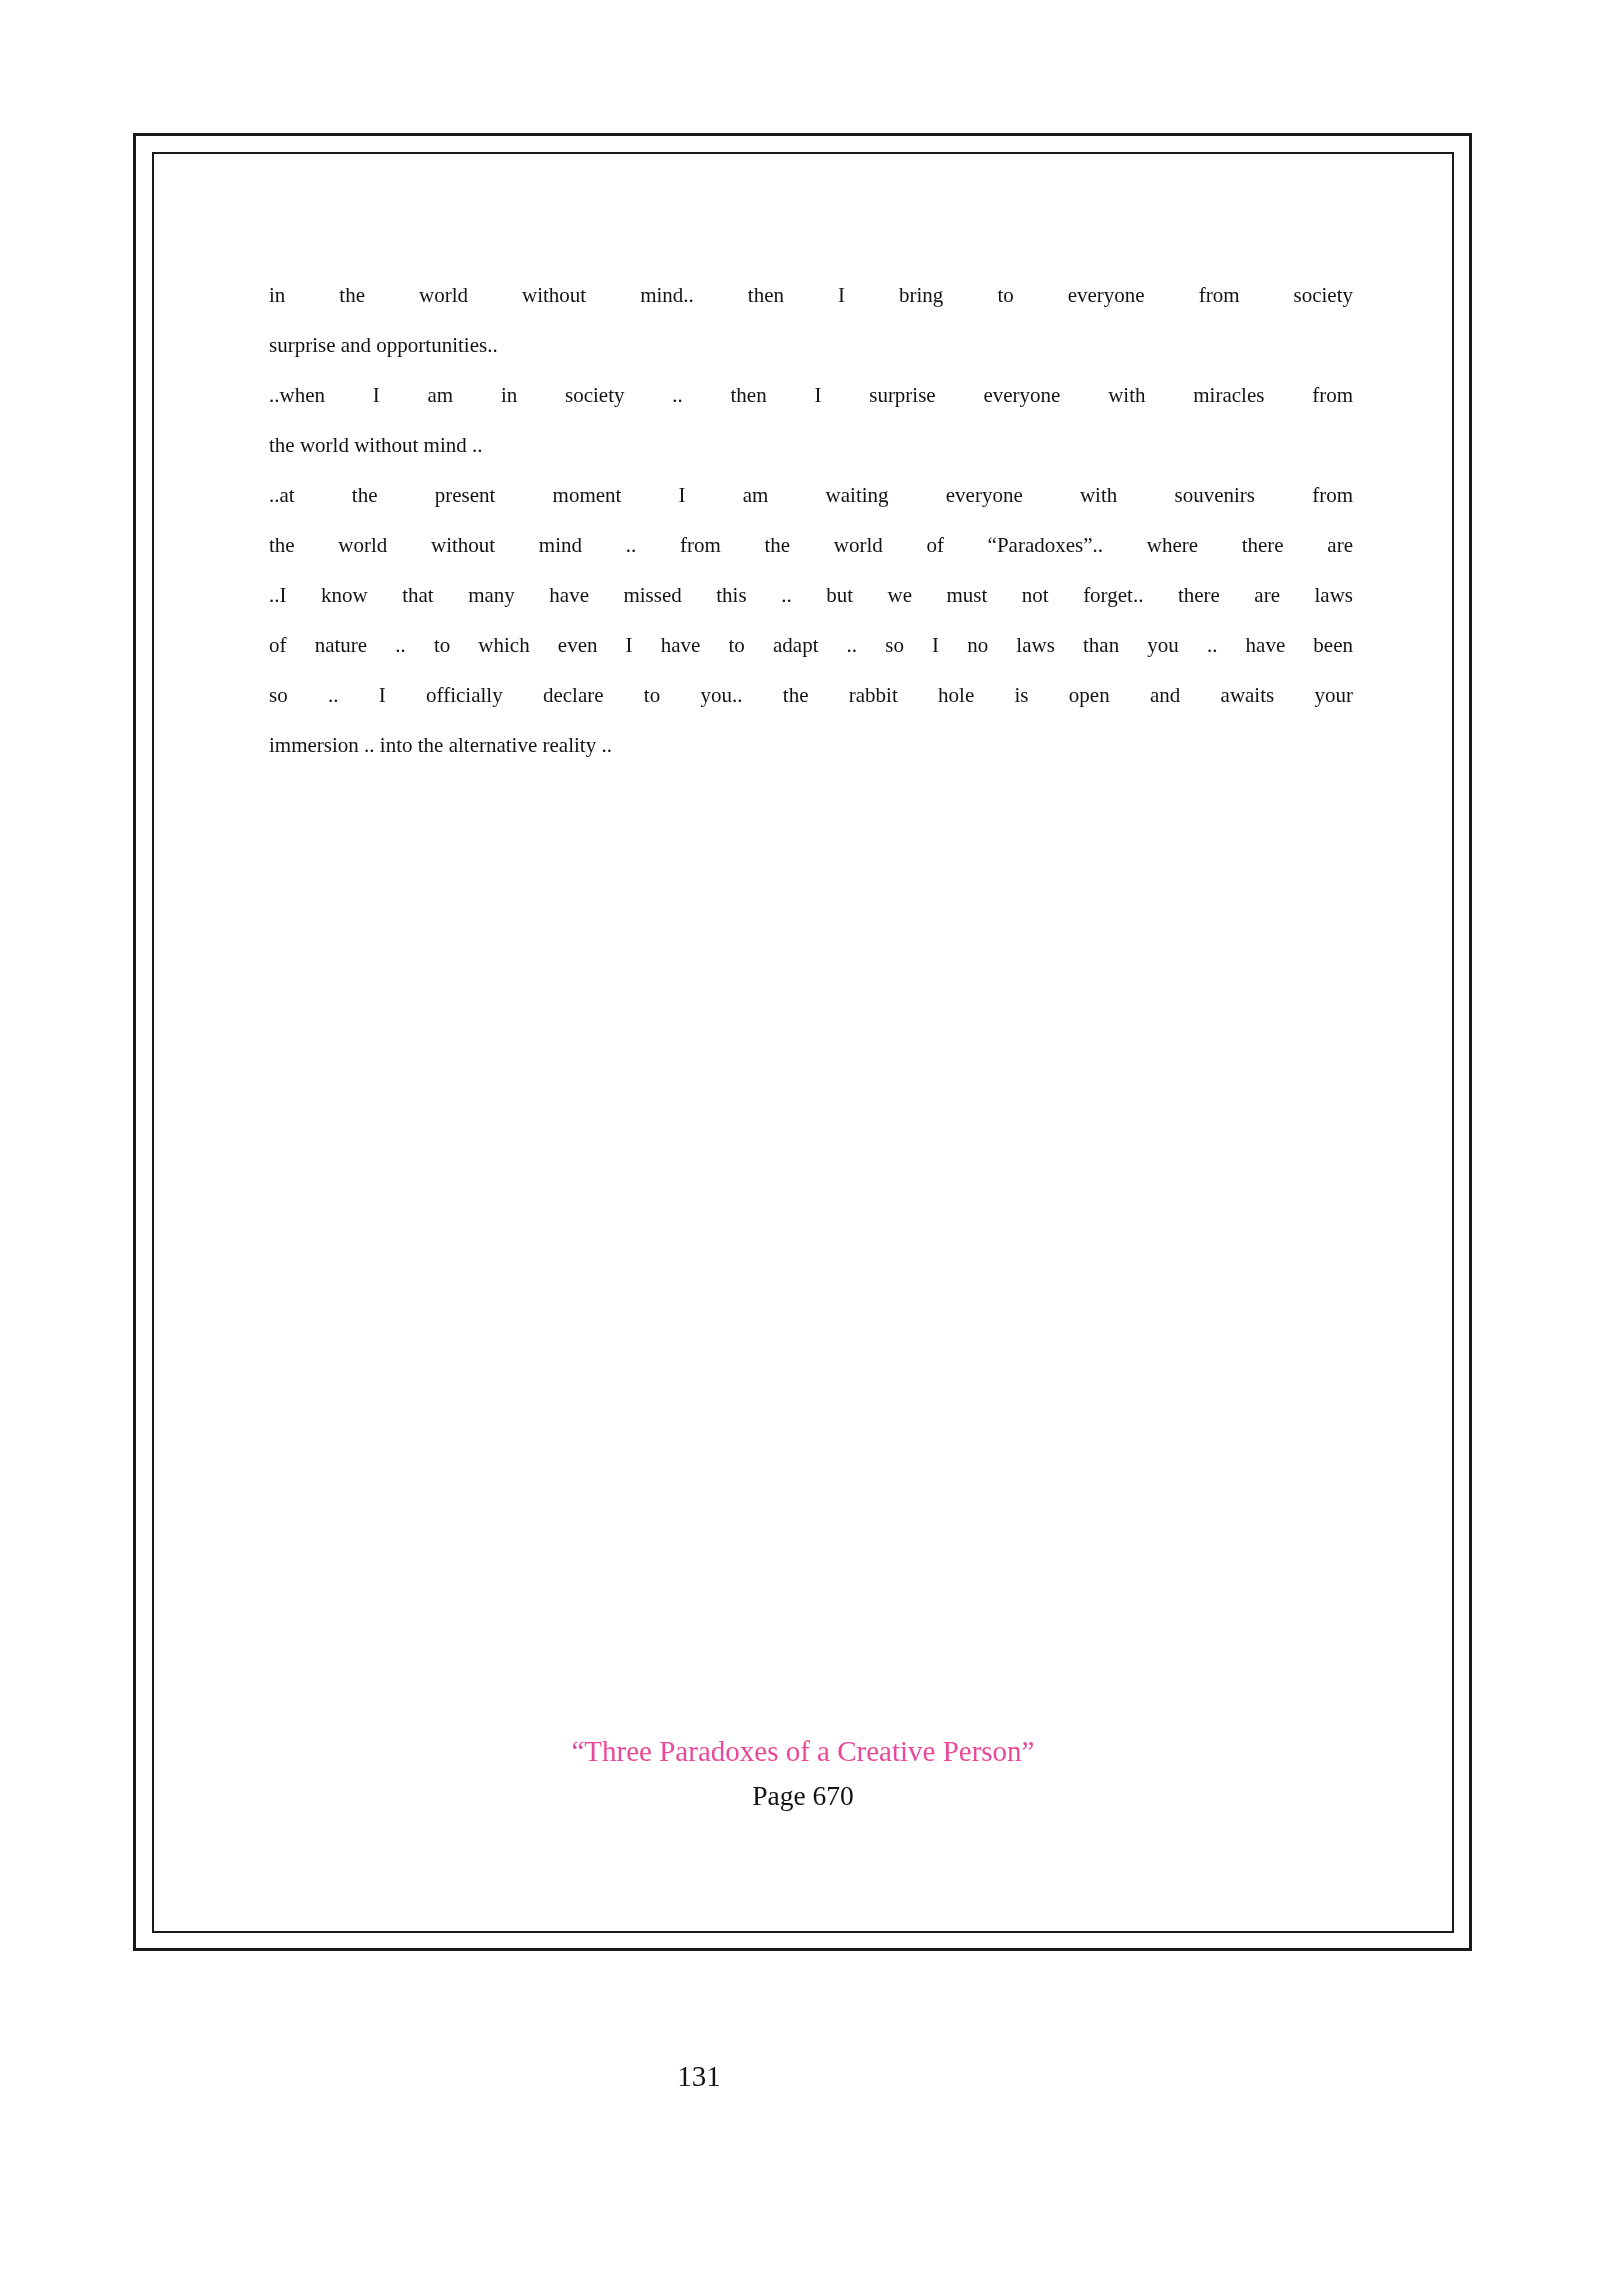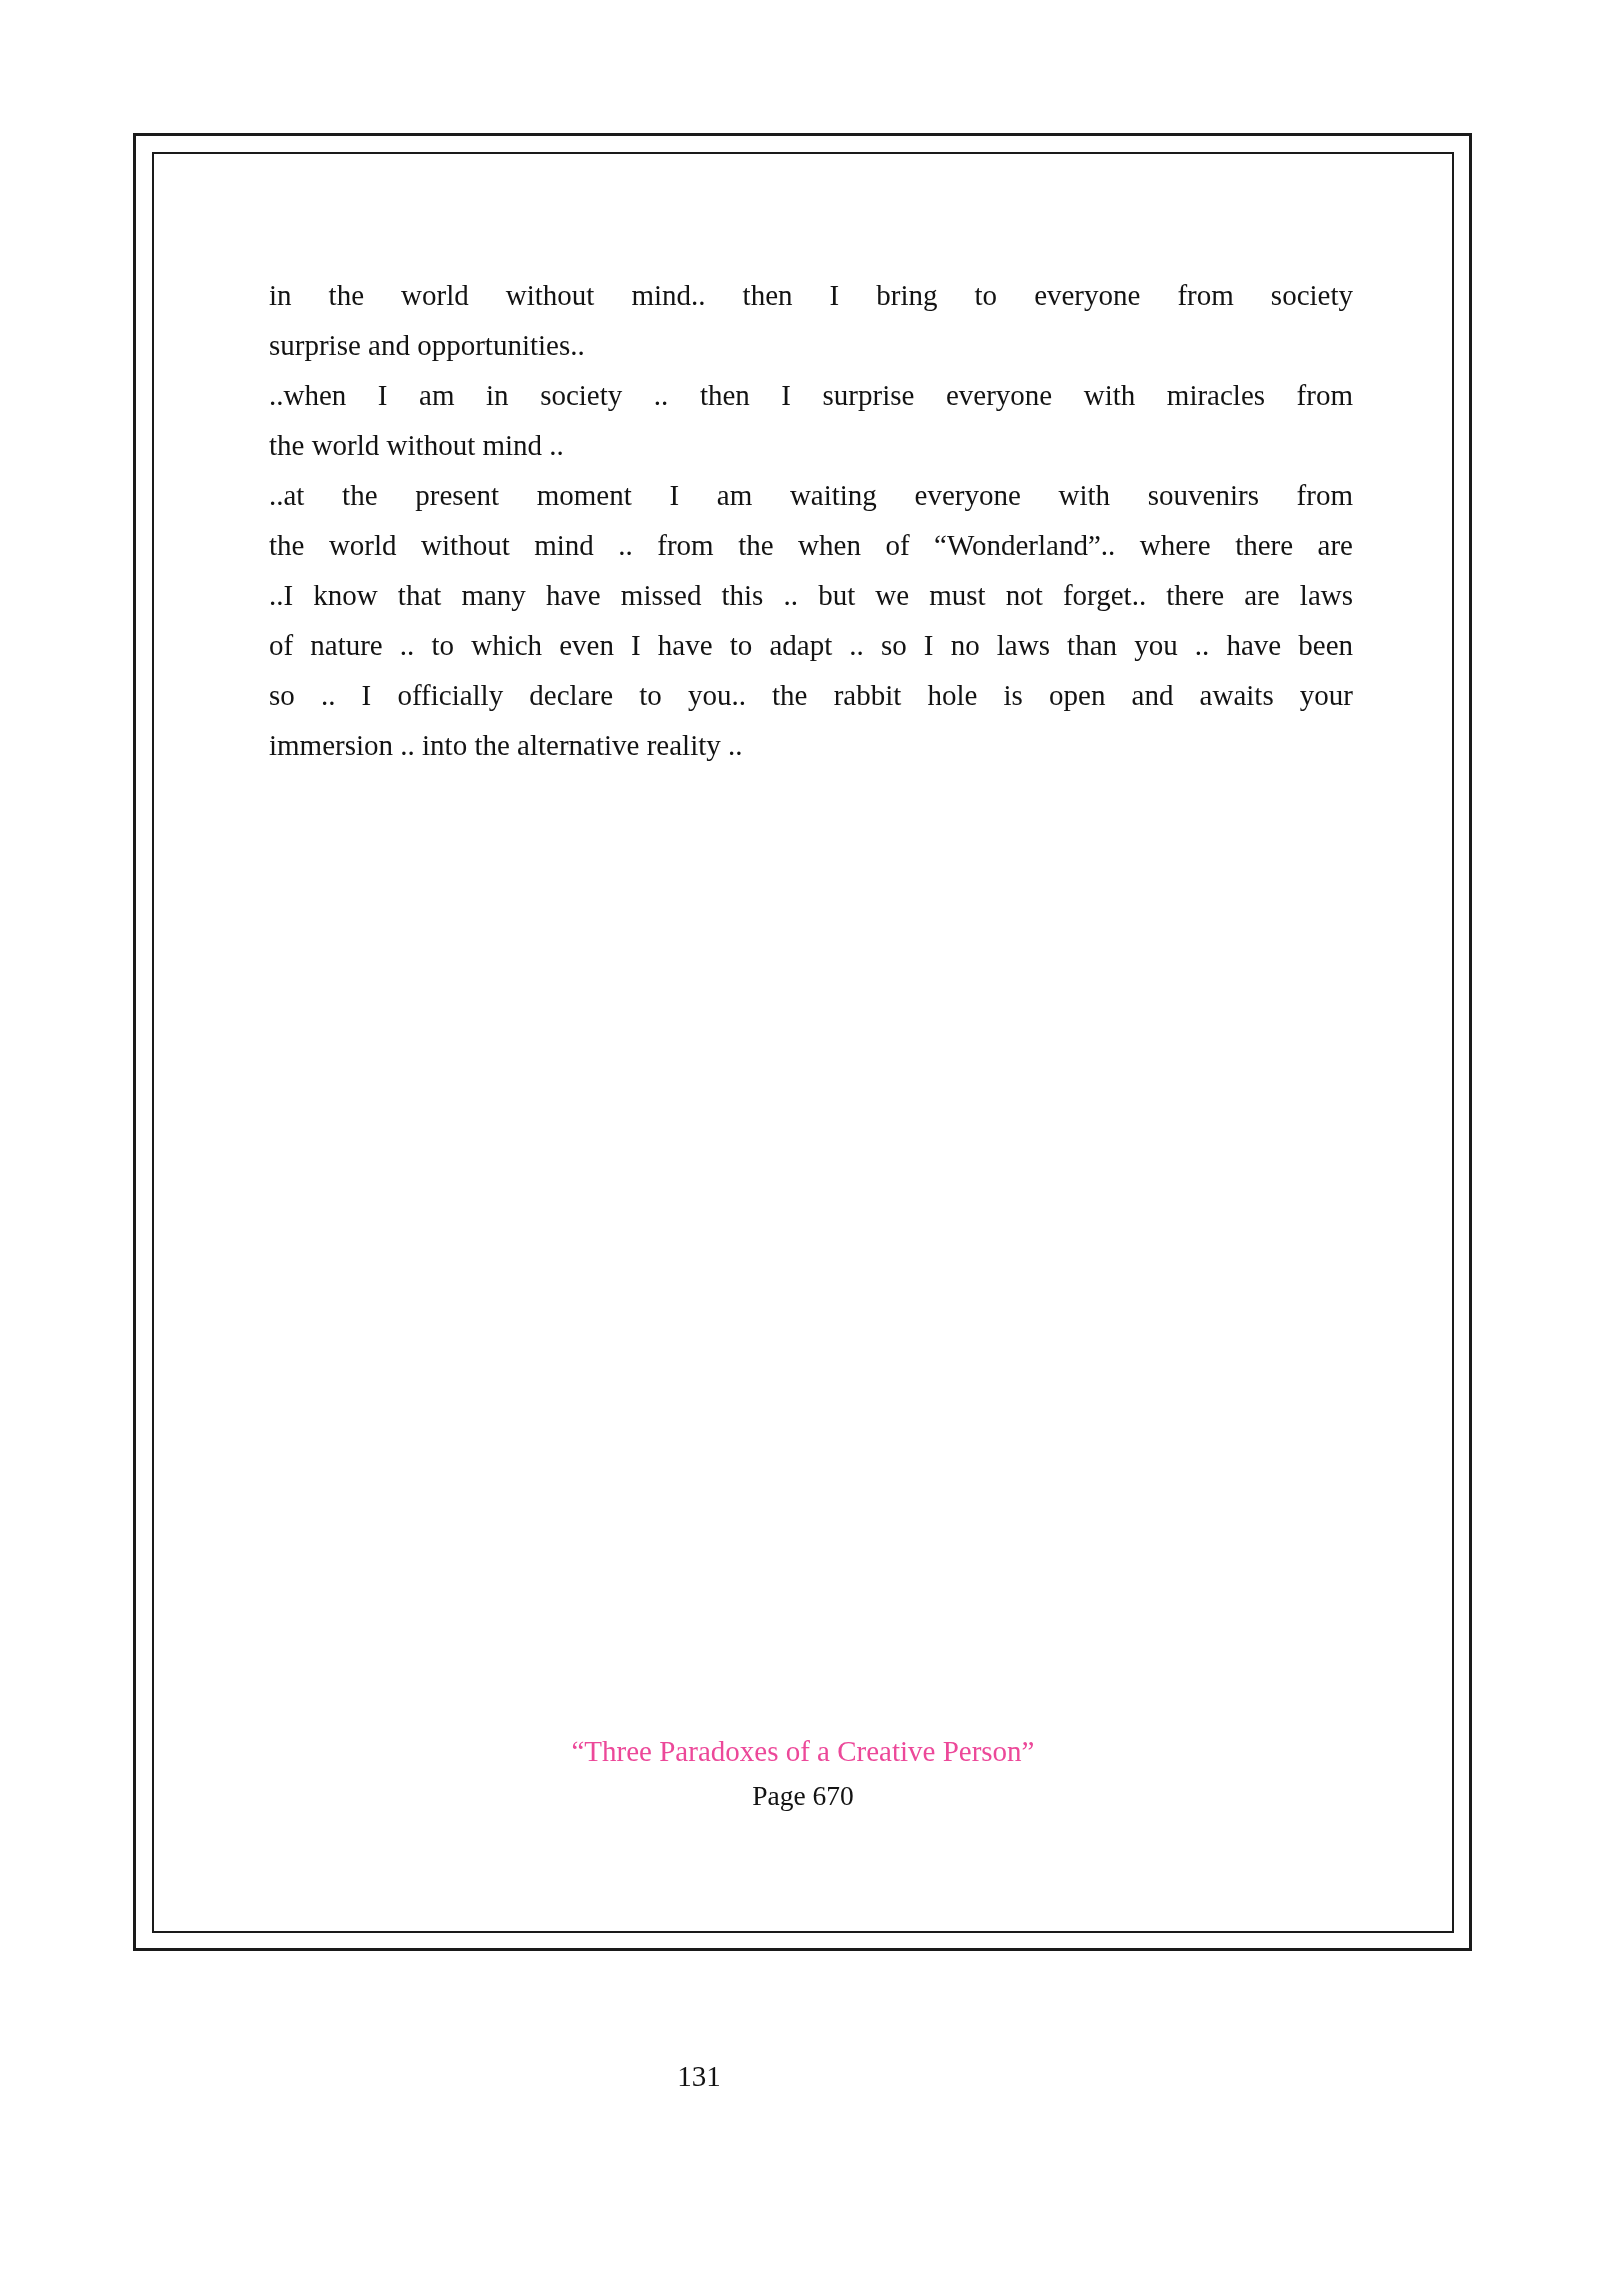--- a/index.html
+++ b/index.html
@@ -40,21 +40,21 @@
 
   
   .text-column {
     position: absolute;
     left: 269px;
     top: 270px;
     width: 1084px;
   }
 
   .body-line {
-    font-size: 29px;
+    font-size: 21px;
     line-height: 50px;
     text-align: justify;
     text-align-last: justify;
     color: #131313;
     white-space: pre-wrap;
   }
 
   
   .body-line.ragged {
     text-align: left;
@@ -98,21 +98,21 @@
 
 <div class="page-frame-outer"></div>
 <div class="page-frame-inner"></div>
 
 <div class="text-column">
   <div class="body-line">in the world without mind.. then I bring to everyone from society</div>
   <div class="body-line ragged">surprise and opportunities..</div>
   <div class="body-line">..when I am in society .. then I surprise everyone with miracles from</div>
   <div class="body-line ragged">the world without mind ..</div>
   <div class="body-line">..at the present moment I am waiting everyone with souvenirs from</div>
-  <div class="body-line">the world without mind .. from the when of “Wonderland”.. where there are</div>
+  <div class="body-line">the world without mind .. from the world of “Paradoxes”.. where there are</div>
   <div class="body-line">..I know that many have missed this .. but we must not forget.. there are laws</div>
   <div class="body-line">of nature .. to which even I have to adapt .. so I no laws than you .. have been</div>
   <div class="body-line">so .. I officially declare to you.. the rabbit hole is open and awaits your</div>
   <div class="body-line ragged">immersion .. into the alternative reality ..</div>
 </div>
 
 <div class="frame-footer">
   <div class="footer-title">“Three Paradoxes of a Creative Person”</div>
   <div class="footer-page-ref">Page 670</div>
 </div>

